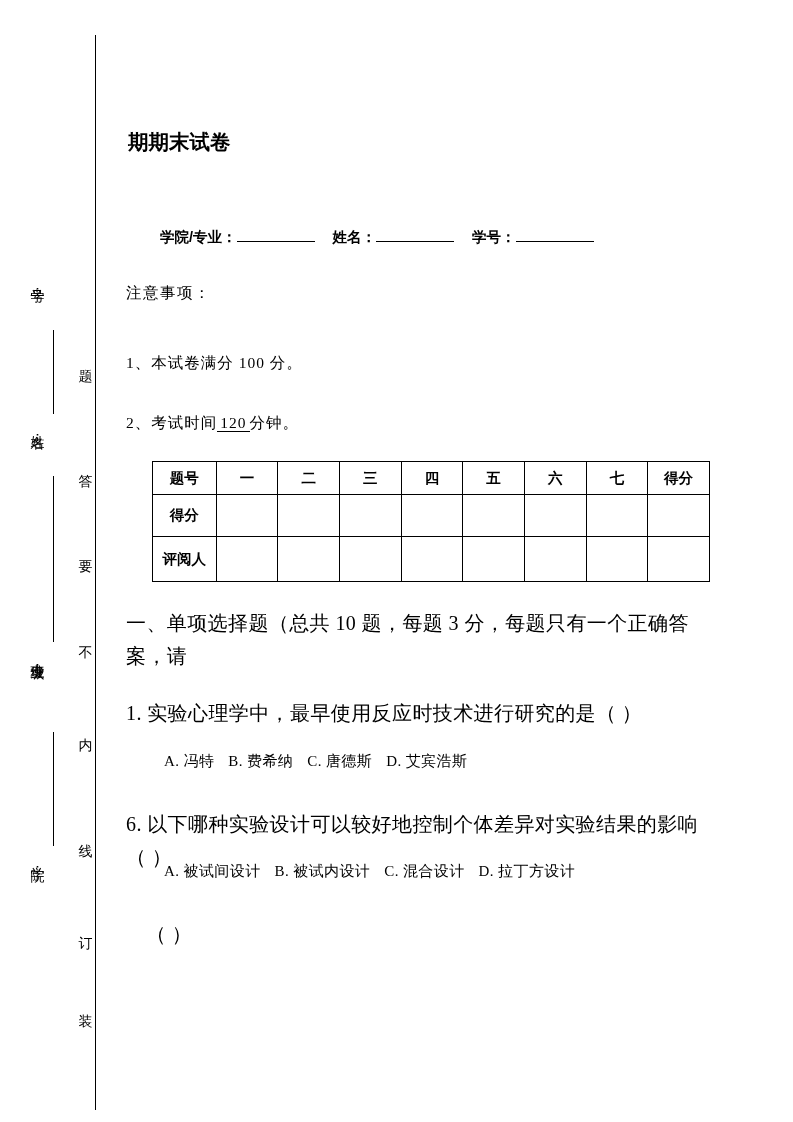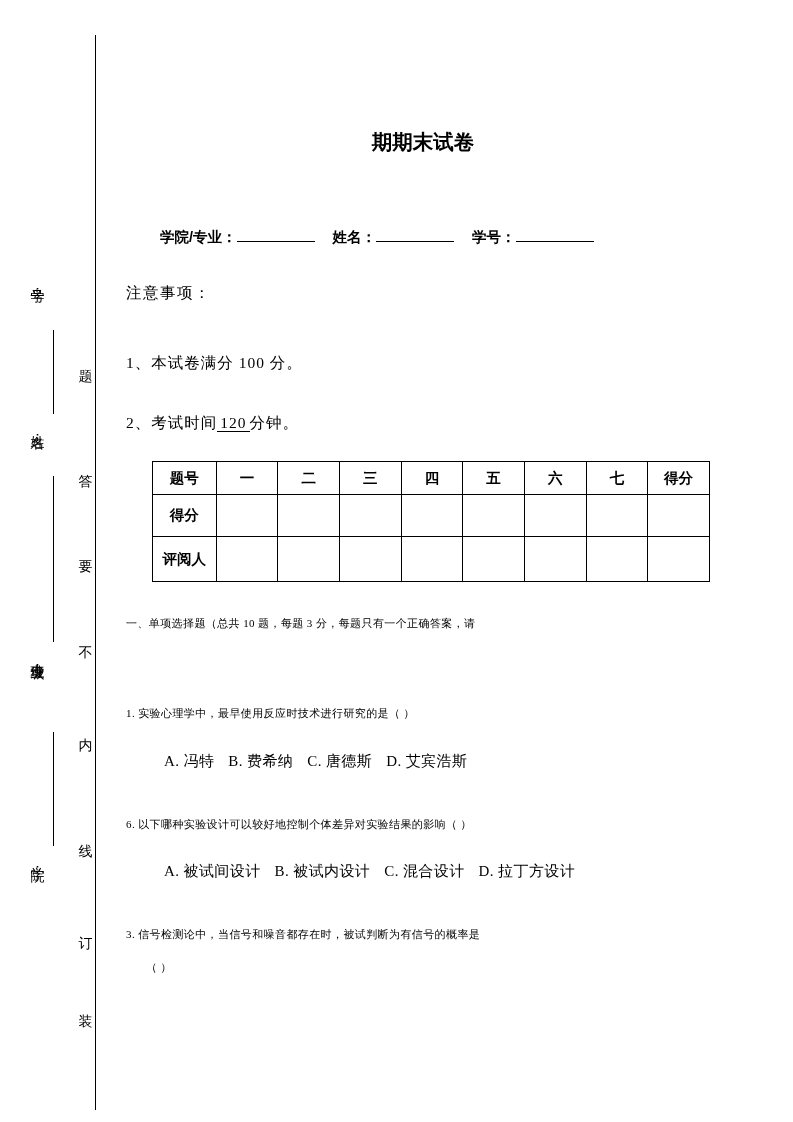--- a/index.html
+++ b/index.html
@@ -37,21 +37,21 @@
 
   
   .body { position: absolute; left: 120px; top: 0; width: 600px; }
 
   .doc-title {
     position: absolute; left: 8px; top: 122px; width: 590px;
     font-family: "Liberation Sans", "DejaVu Sans", sans-serif;
     font-weight: bold; font-size: 20.5px; line-height: 39px;
     text-align: left;
   }
-  .doc-title .ln2 { display: block; text-align: center; }
+  .doc-title .ln2 { display: block; }
 
   .idline {
     position: absolute; left: 40px; top: 228px; width: 560px;
     font-family: "Liberation Sans", "DejaVu Sans", sans-serif;
     font-weight: bold; font-size: 14.5px; white-space: nowrap;
   }
   .idline .blank { display: inline-block; border-bottom: 1px solid #000; width: 78px; }
   .idline .gap { display: inline-block; width: 18px; }
 
   .note-head { position: absolute; left: 6px; top: 283px; font-size: 15.5px; letter-spacing: 1.5px; }
@@ -71,21 +71,21 @@
   }
   .score-table .rowhead { width: 64px; }
   .score-table .c-num { width: 62px; }
   .score-table .c-total { width: 62px; }
   .score-table tr.r-head td { height: 33px; }
   .score-table tr.r-score td { height: 42px; }
   .score-table tr.r-marker td { height: 45px; }
 
   
   .q-block { position: absolute; left: 6px; width: 592px; }
-  .q-text { font-size: 11px; line-height: 33px; letter-spacing: 0.4px; }
+  .q-text { font-size: 20px; line-height: 33px; letter-spacing: 0.4px; }
   .q-cont { padding-left: 20px; }
   .opts { font-size: 15px; letter-spacing: 0.4px; margin-left: 38px; }
   .opts .sp { display: inline-block; width: 14px; }
 
   .sec-1 { top: 607px; }
   .q1 { top: 697px; }
   .q1o { top: 752px; }
   .q2 { top: 808px; }
   .q2o { top: 862px; }
   .q3 { top: 918px; }
@@ -196,20 +196,19 @@
     <div class="q-block q2">
       <div class="q-text">6. 以下哪种实验设计可以较好地控制个体差异对实验结果的影响（  ）</div>
     </div>
     <div class="q-block q2o">
       <div class="opts">
         <span>A. 被试间设计</span><span class="sp"></span><span>B. 被试内设计</span><span class="sp"></span><span>C. 混合设计</span><span class="sp"></span><span>D. 拉丁方设计</span>
       </div>
     </div>
 
     <div class="q-block q3">
-      <div class="q-text">3. 信号检测论中，当信号和噪音都存在时，被试判断为有信号的概率是</div>
       <div class="q-text q-cont">（  ）</div>
     </div>
 
   </div>
 
 
 </div>
 
 </body></html>

